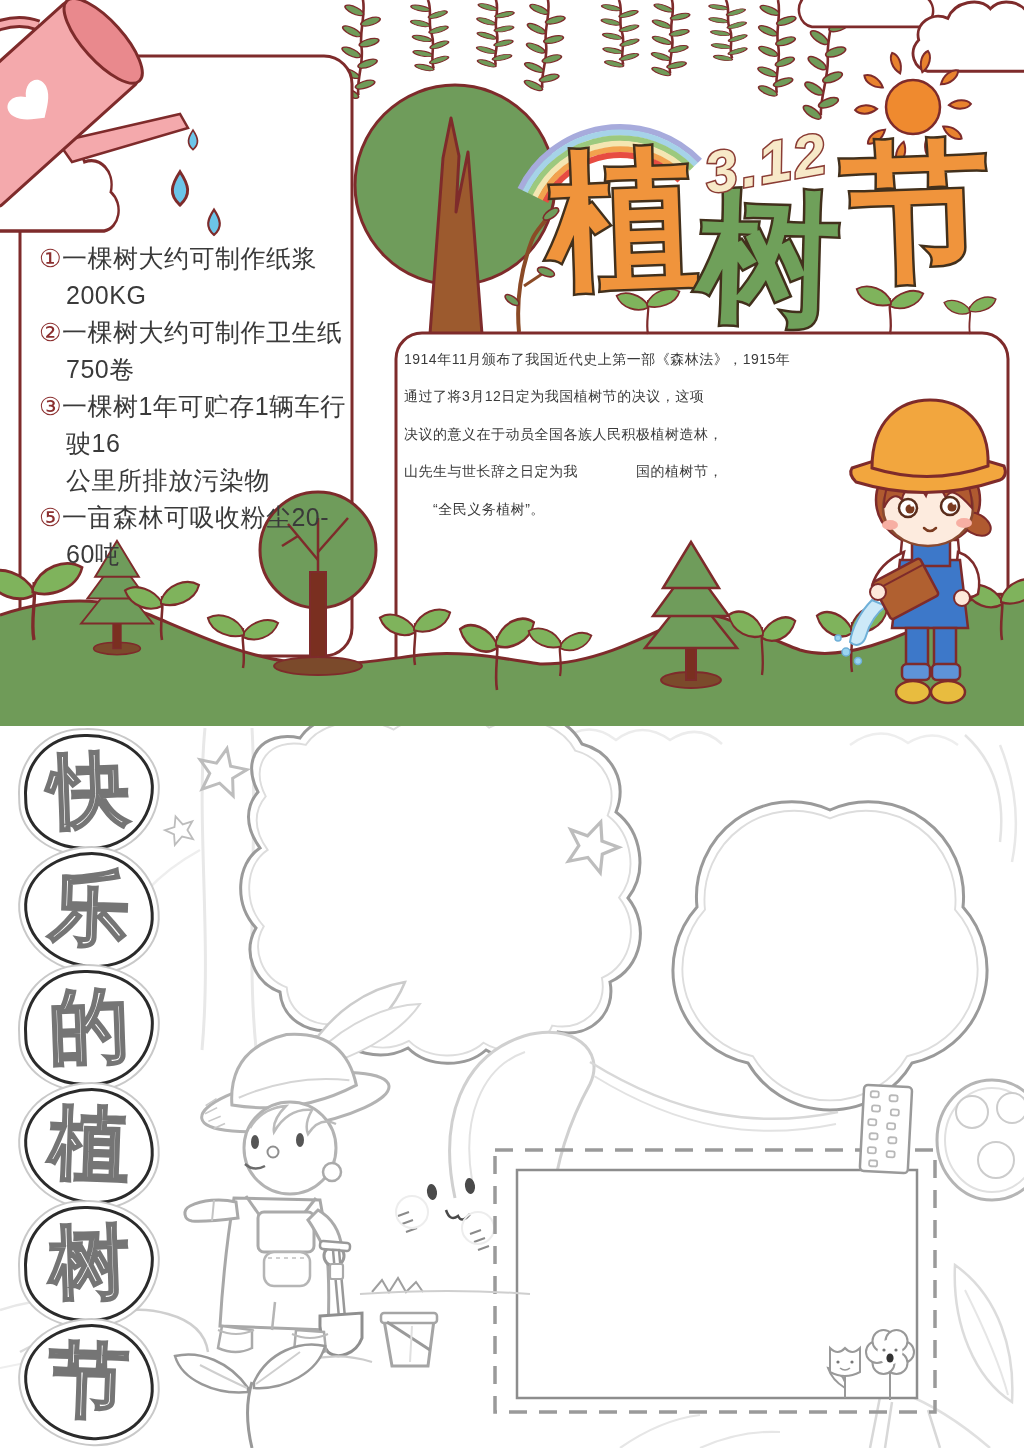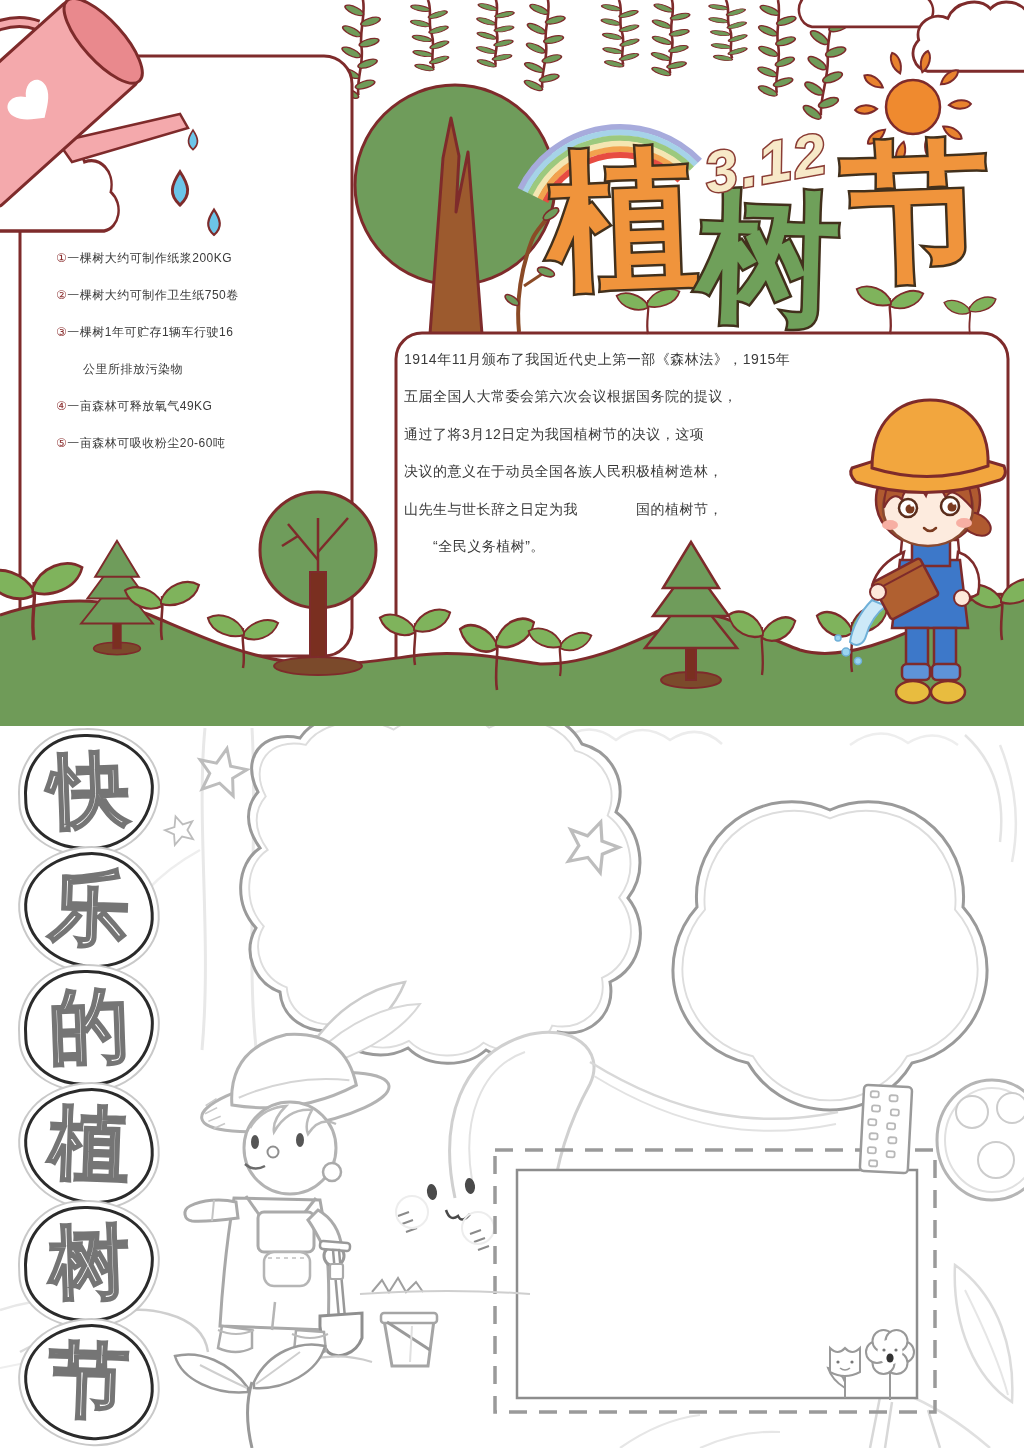--- a/index.html
+++ b/index.html
@@ -2,22 +2,22 @@
 <html><head>
 <meta charset="utf-8">
 <style>
   html,body{margin:0;padding:0;}
   body{width:1024px;height:1448px;position:relative;background:#fff;overflow:hidden;
        font-family:"Liberation Sans","DejaVu Sans",sans-serif;}
   .abs{position:absolute;}
   svg{display:block;}
 
   
-  .facts{left:56px;top:240px;width:316px;z-index:5;color:#3a3a3a;
-         font-size:12px;line-height:37px;letter-spacing:.5px;}
+  .facts{left:39px;top:240px;width:316px;z-index:5;color:#3a3a3a;
+         font-size:25px;line-height:37px;letter-spacing:.5px;}
   .fact{padding-left:27px;text-indent:-27px;white-space:pre-line;}
   .fact-num{color:#8b2f2f;}
   .article{left:404px;top:341px;width:606px;z-index:5;color:#3a3a3a;
            font-size:14px;line-height:37.4px;letter-spacing:.5px;}
   .article div{white-space:nowrap;}
 
   
   .t-char{z-index:6;font-weight:900;line-height:1;
           -webkit-text-stroke:5px #42301c;paint-order:stroke fill;}
   .t-c0{left:548px;top:146px;font-size:150px;color:#F0943C;transform:rotate(-2deg);}
@@ -231,27 +231,25 @@
     <use href="#drop" transform="translate(180,192) scale(1.45)"></use>
     <use href="#drop" transform="translate(214,225) scale(1.1)"></use>
   </g>
 </svg>
 
 <div class="abs facts">
   <div class="fact"><span class="fact-num">①</span><span class="fact-text">一棵树大约可制作纸浆200KG</span></div>
   <div class="fact"><span class="fact-num">②</span><span class="fact-text">一棵树大约可制作卫生纸750卷</span></div>
   <div class="fact"><span class="fact-num">③</span><span class="fact-text">一棵树1年可贮存1辆车行驶16
 公里所排放污染物</span></div>
-  <div class="fact"><span class="fact-num">④</span><span class="fact-text">一亩森林可释放氧气49KG</span></div>
   <div class="fact"><span class="fact-num">⑤</span><span class="fact-text">一亩森林可吸收粉尘20-60吨</span></div>
 </div>
 
 <div class="abs article">
   <div>1914年11月颁布了我国近代史上第一部《森林法》，1915年</div>
-  <div>五届全国人大常委会第六次会议根据国务院的提议，</div>
   <div>通过了将3月12日定为我国植树节的决议，这项</div>
   <div>决议的意义在于动员全国各族人民积极植树造林，</div>
   <div>山先生与世长辞之日定为我　　　　国的植树节，</div>
   <div>　　“全民义务植树”。</div>
 </div>
 
 <div class="abs t-char t-c0">植</div>
 <div class="abs t-char t-c1">树</div>
 <div class="abs t-char t-c2">节</div>
 <div class="abs t-date">3.12</div>

